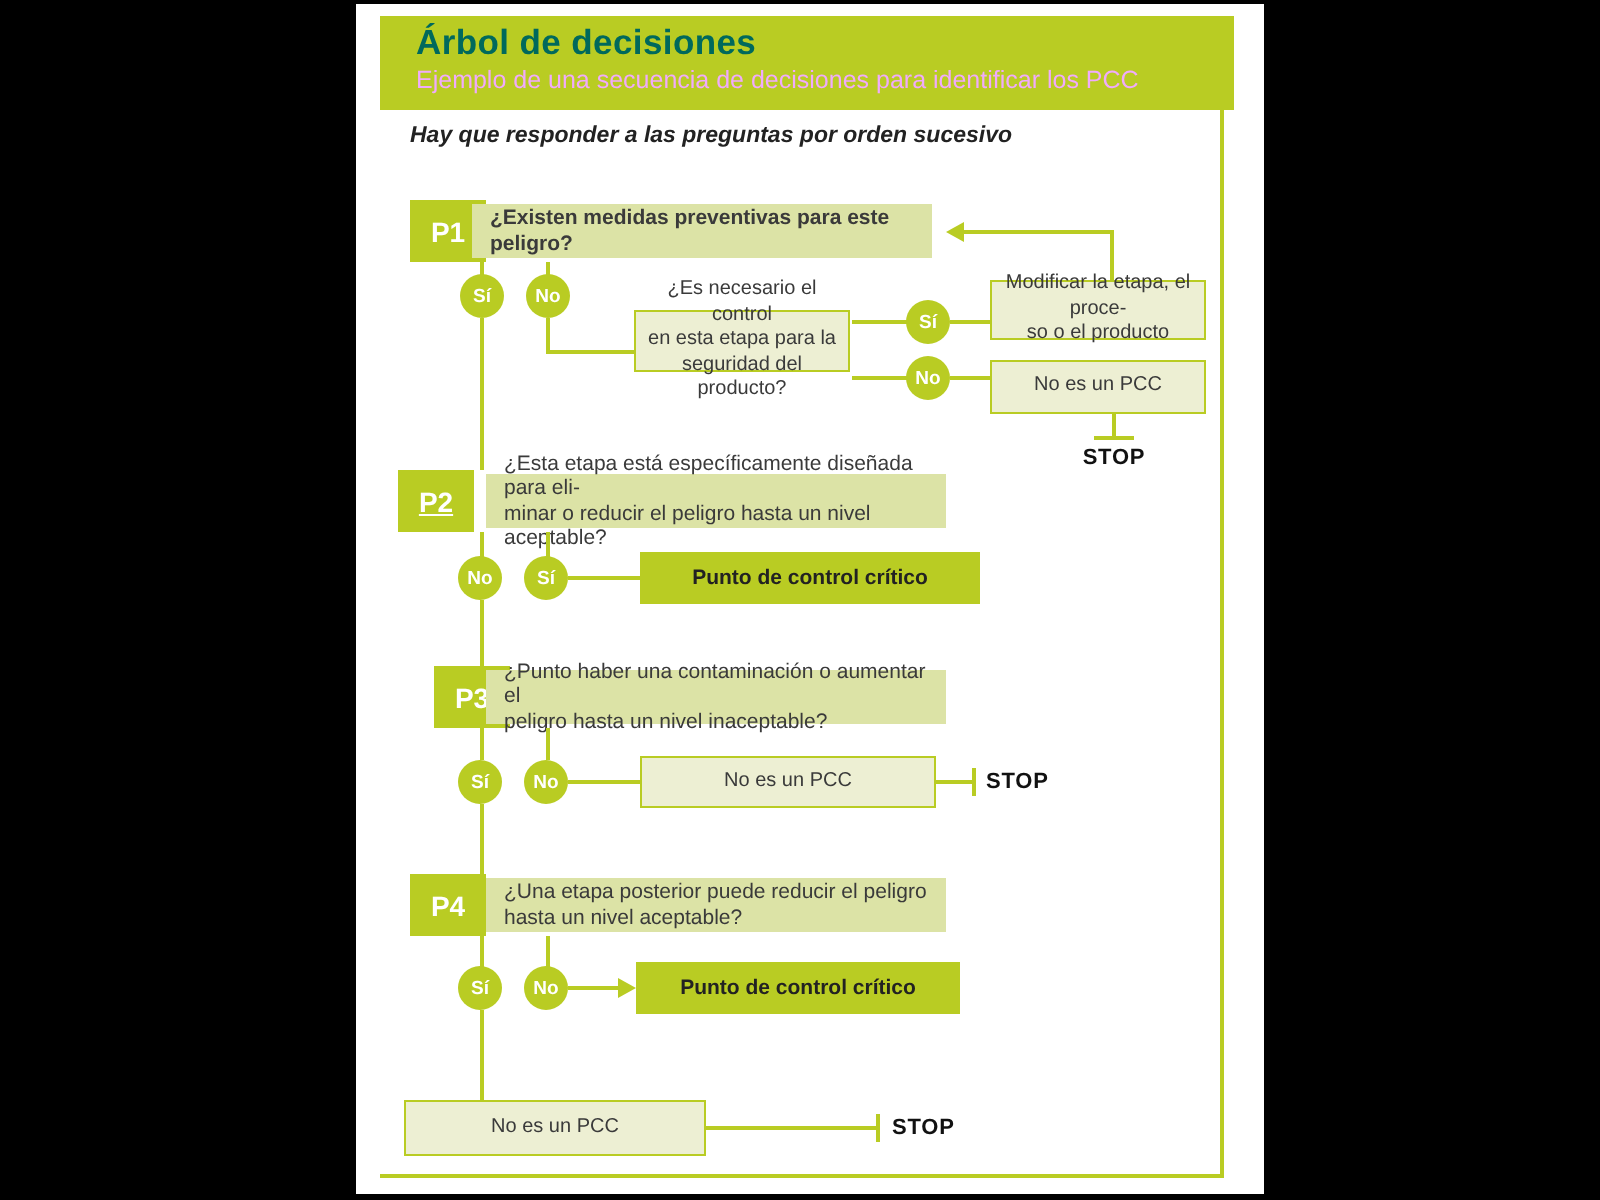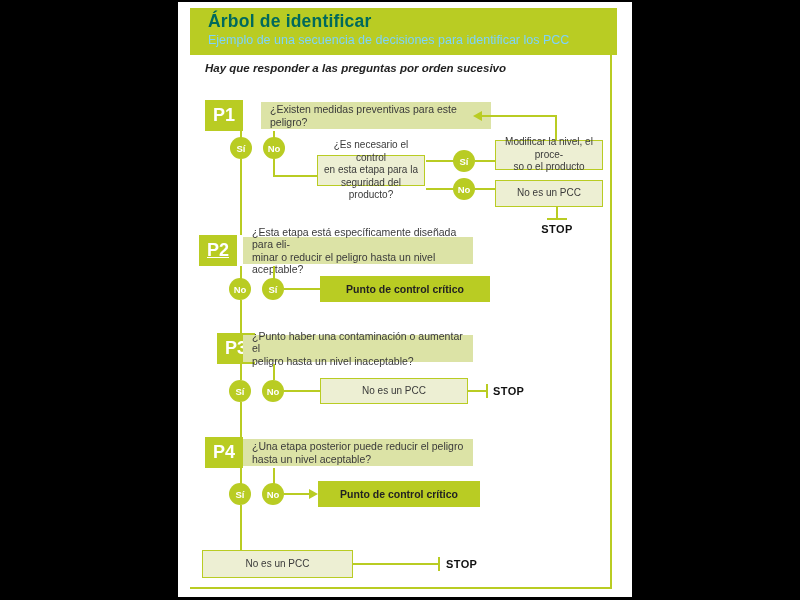--- a/index.html
+++ b/index.html
@@ -3,23 +3,23 @@
 <meta charset="utf-8">
 <style>
   html,body{margin:0;padding:0;background:#000;}
   .stage{position:relative;width:800px;height:600px;background:#000;overflow:hidden;
          font-family:"Liberation Sans",sans-serif;}
   .page{position:absolute;left:178px;top:2px;width:454px;height:595px;background:#ffffff;}
   .abs{position:absolute;}
   .hline,.vline{background:#b9cc23;}
   .header-band{left:190px;top:8px;width:427px;height:47px;background:#b9cc23;}
   .title{left:208px;top:11px;font-size:17.5px;font-weight:bold;color:#00695c;letter-spacing:.2px;}
-  .subtitle{left:208px;top:33px;font-size:12.5px;color:#7dd3fc;}
+  .subtitle{left:208px;top:33px;font-size:12.5px;color:#f0abfc;}
   .instruction{left:205px;top:62px;font-size:11.5px;font-weight:bold;font-style:italic;color:#222;}
-  .p-label{width:38px;height:31px;background:#b9cc23;color:#fff;font-size:18px;font-weight:bold;
+  .p-label{width:38px;height:31px;background:#b9cc23;color:#fff;font-size:14px;font-weight:bold;
            display:flex;align-items:center;justify-content:center;}
   .q-box{width:230px;height:27px;background:#dce3a6;color:#3a3a3a;font-size:10.5px;line-height:1.18;
          display:flex;flex-direction:column;justify-content:center;padding-left:9px;box-sizing:border-box;}
   .info-box{background:#edefd3;border:1.5px solid #b9cc23;color:#3a3a3a;font-size:10px;line-height:1.25;
             display:flex;flex-direction:column;align-items:center;justify-content:center;text-align:center;box-sizing:border-box;}
   .pcc-box{background:#b9cc23;color:#222;font-size:10.5px;font-weight:bold;
            display:flex;align-items:center;justify-content:center;text-align:center;box-sizing:border-box;}
   .circle{width:22px;height:22px;border-radius:50%;background:#b9cc23;color:#fff;font-size:9.5px;font-weight:bold;
           display:flex;align-items:center;justify-content:center;}
   .stop{font-size:11px;font-weight:bold;color:#111;letter-spacing:.4px;}
@@ -28,30 +28,30 @@
   .arrow-right{width:0;height:0;border-top:5px solid transparent;border-bottom:5px solid transparent;
                border-left:9px solid #b9cc23;}
 </style>
 </head>
 <body>
 
 <div class="stage">
   <div class="page abs"></div>
 
   <div class="abs header-band"></div>
-  <div class="abs title">Árbol de identificar</div>
+  <div class="abs title">Árbol de decisiones</div>
   <div class="abs subtitle">Ejemplo de una secuencia de decisiones para identificar los PCC</div>
 
   <div class="abs vline" style="left:610px;top:55px;width:2px;height:534px;"></div>
   <div class="abs hline" style="left:190px;top:587px;width:422px;height:2px;"></div>
 
   <div class="abs instruction">Hay que responder a las preguntas por orden sucesivo</div>
 
   <div class="abs p-label" style="left:205px;top:100px;">P1</div>
-  <div class="abs q-box" style="left:261px;top:102px;">
+  <div class="abs q-box" style="left:236px;top:102px;font-weight:bold;">
     <span>¿Existen medidas preventivas para este peligro?</span>
   </div>
 
   <div class="abs hline" style="left:481px;top:115px;width:76px;height:2px;"></div>
   <div class="abs arrow-left" style="left:473px;top:111px;"></div>
   <div class="abs vline" style="left:555px;top:115px;width:2px;height:25px;"></div>
 
   <div class="abs vline" style="left:240px;top:131px;width:2px;height:7px;"></div>
   <div class="abs vline" style="left:273px;top:131px;width:2px;height:7px;"></div>
   <div class="abs circle" style="left:230px;top:137px;">Sí</div>
@@ -63,21 +63,21 @@
   <div class="abs info-box" style="left:317px;top:155px;width:108px;height:31px;">
     <span>¿Es necesario el control</span>
     <span>en esta etapa para la</span>
     <span>seguridad del producto?</span>
   </div>
 
   <div class="abs hline" style="left:426px;top:160px;width:28px;height:2px;"></div>
   <div class="abs circle" style="left:453px;top:150px;">Sí</div>
   <div class="abs hline" style="left:475px;top:160px;width:20px;height:2px;"></div>
   <div class="abs info-box" style="left:495px;top:140px;width:108px;height:30px;">
-    <span>Modificar la nivel, el proce-</span>
+    <span>Modificar la etapa, el proce-</span>
     <span>so o el producto</span>
   </div>
 
   <div class="abs hline" style="left:426px;top:188px;width:28px;height:2px;"></div>
   <div class="abs circle" style="left:453px;top:178px;">No</div>
   <div class="abs hline" style="left:475px;top:188px;width:20px;height:2px;"></div>
   <div class="abs info-box" style="left:495px;top:180px;width:108px;height:27px;">
     <span>No es un PCC</span>
   </div>
 

